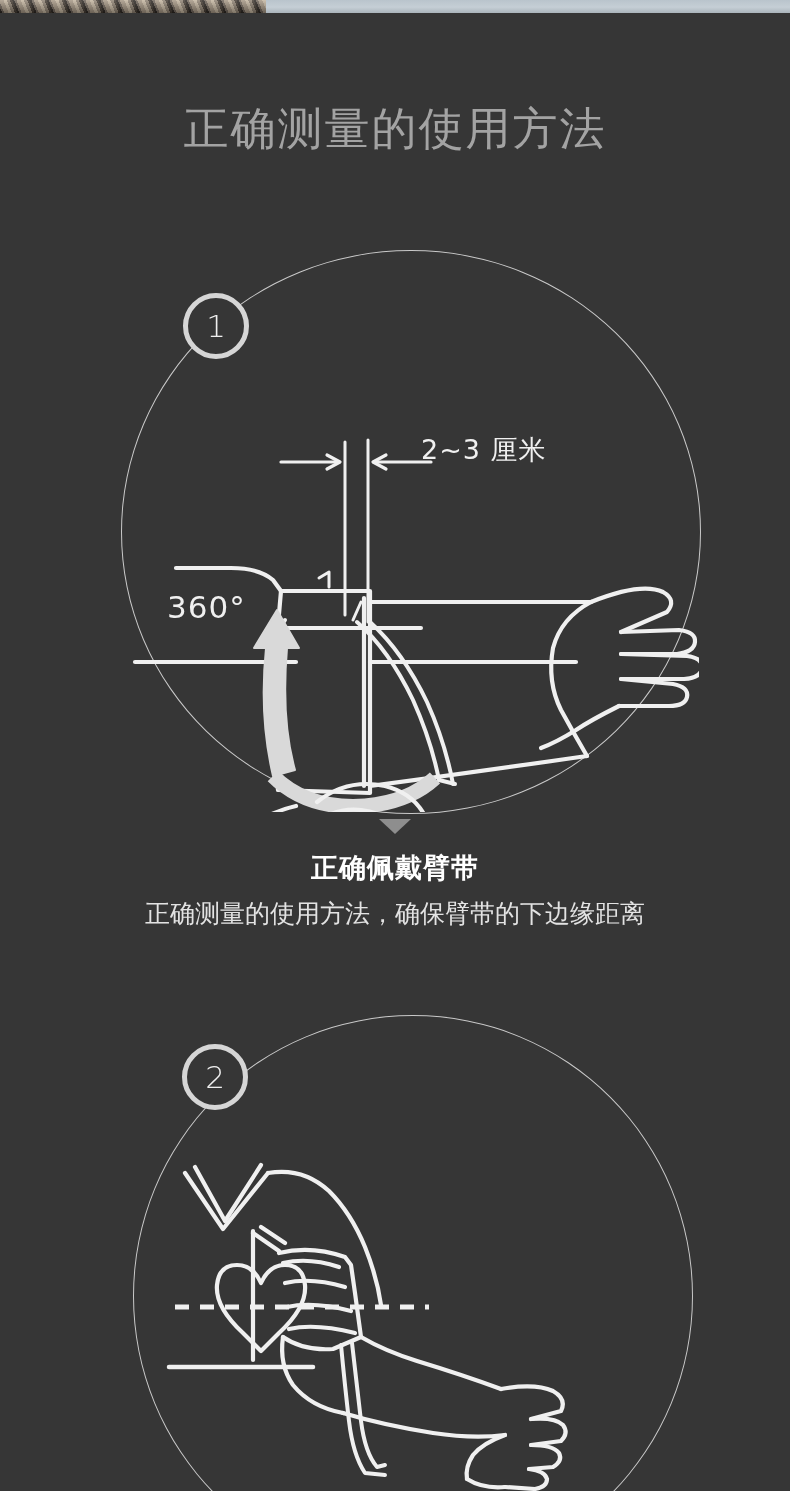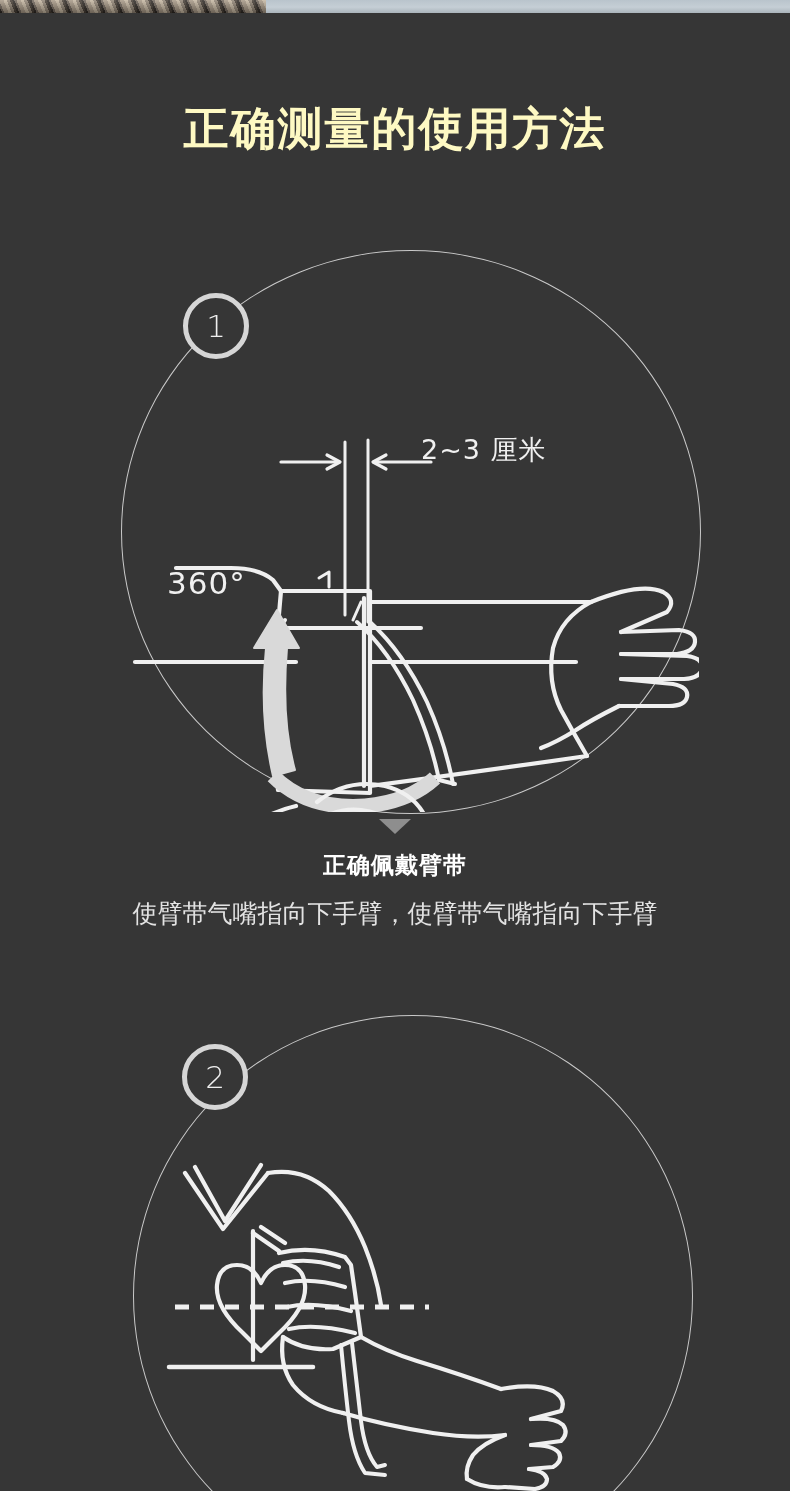--- a/index.html
+++ b/index.html
@@ -24,21 +24,21 @@
         #c3b49e 8px,#c3b49e 11px,
         #8d8070 11px,#8d8070 14px,
         #41382f 14px,#41382f 16px);
   }
   .strip-rope:after{content:"";position:absolute;inset:0;
     background:linear-gradient(180deg,rgba(255,255,255,.18),rgba(0,0,0,.35));}
 
   
   .page-title{
     position:absolute;left:0;top:103px;width:790px;text-align:center;
-    color:#fef9c3;font-size:45px;line-height:52px;font-weight:700;
+    color:#a3a3a3;font-size:45px;line-height:52px;font-weight:400;
     letter-spacing:2px;
   }
 
   
   .circle{position:absolute;border:1.6px solid #c9c9c9;border-radius:50%;}
   #circle-1{left:121px;top:250px;width:578px;height:562px;}
   #circle-2{left:133px;top:1015px;width:558px;height:560px;}
 
   .badge{
     position:absolute;width:66px;height:66px;border-radius:50%;
@@ -52,33 +52,33 @@
 
   
   .illus{position:absolute;}
   #illus-1{left:121px;top:250px;width:578px;height:562px;}
   #illus-2{left:133px;top:1015px;width:558px;height:476px;}
 
   .ill-label{
     position:absolute;color:#f0f0f0;white-space:nowrap;
   }
   #label-cm{left:395px;top:432px;font-size:27px;letter-spacing:1px;margin-left:26px;}
-  #label-360{left:167px;top:565px;font-size:31px;letter-spacing:1px;}
+  #label-360{left:167px;top:589px;font-size:31px;letter-spacing:1px;}
 
   
   .tri-down{
     position:absolute;left:379px;top:819px;width:0;height:0;
     border-left:16px solid transparent;border-right:16px solid transparent;
     border-top:15px solid #8e8e8e;
   }
 
   
   .cap-head{
     position:absolute;left:0;top:850px;width:790px;text-align:center;
-    color:#ffffff;font-size:23px;font-weight:bold;letter-spacing:1px;
+    color:#ffffff;font-size:27px;font-weight:bold;letter-spacing:1px;
   }
   .cap-body{
     position:absolute;left:0;top:896px;width:790px;text-align:center;
     color:#e3e3e3;font-size:25px;line-height:36px;font-weight:400;
   }
   .cap-body span{display:block;}
 </style>
 </head>
 <body>
 
@@ -155,21 +155,21 @@
 
   <div class="badge" id="badge-1">1</div>
 
   <div class="ill-label" id="label-cm">2~3 厘米</div>
   <div class="ill-label" id="label-360">360°</div>
 
   <div class="tri-down"></div>
 
   <div class="cap-head">正确佩戴臂带</div>
   <div class="cap-body">
-    <span>使臂带气嘴指向下手臂，使臂带气嘴指向下手臂</span>
+    <span>正确测量的使用方法，确保臂带的下边缘距离</span>
   </div>
 
   <div class="circle" id="circle-2"></div>
 
   <div class="illus" id="illus-2">
     <svg width="558" height="476" viewBox="0 0 558 476" xmlns="http://www.w3.org/2000/svg">
       <g fill="none" stroke="#f0f0f0" stroke-width="4.2" stroke-linecap="round" stroke-linejoin="round">
 
         <path d="M52 158 L90 214 L135 158"></path>
         <path d="M62 152 L92 206 L128 150"></path>

